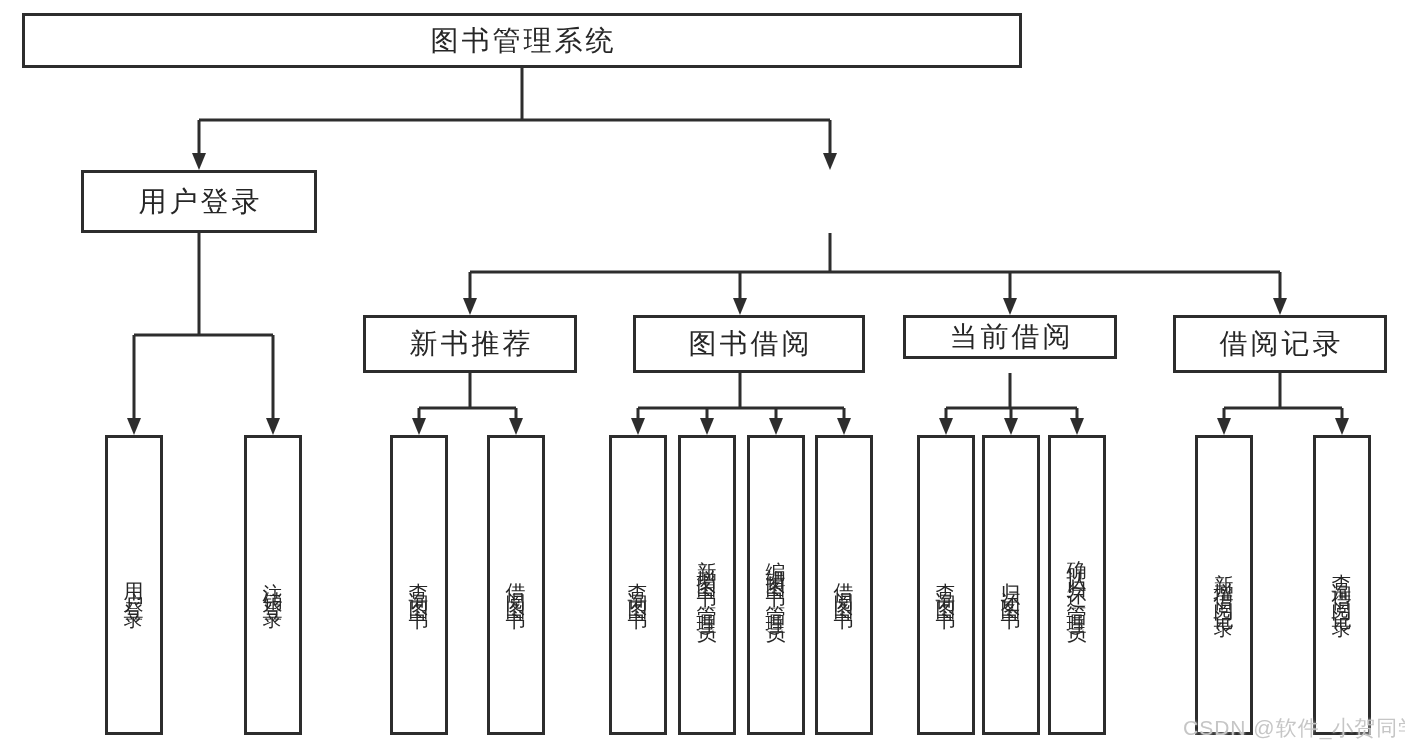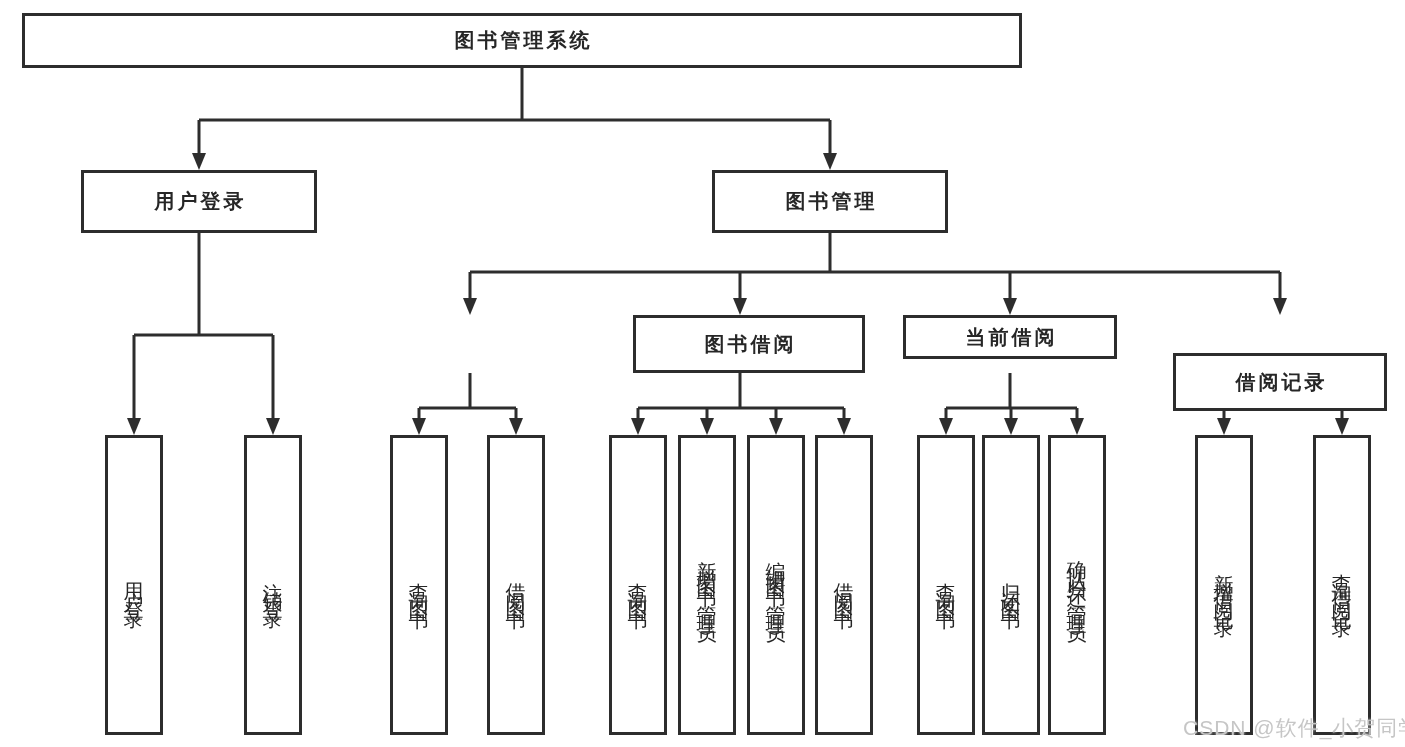--- a/index.html
+++ b/index.html
@@ -22,46 +22,45 @@
   }
   .node{
     position:absolute;
     box-sizing:border-box;
     background:#fff;
     border:3px solid var(--line);
     display:flex;align-items:center;justify-content:center;
     color:var(--text);
   }
   .hlabel{
-    font-size:20px;
+    font-size:28px;
     letter-spacing:3px;
     text-indent:3px; 
     white-space:nowrap;
     color:var(--text);
-    font-weight:bold;
   }
   .vbox .vlabel{
     writing-mode:vertical-rl;
     text-orientation:mixed;
     font-size:20px;
     letter-spacing:9px;
     line-height:1;
     color:var(--text);
     white-space:nowrap;
   }
   
   .n-root{left:22px;top:13px;width:1000px;height:55px;}
   
   .n-user-login{left:81px;top:170px;width:236px;height:63px;}
   .n-book-mgmt{left:712px;top:170px;width:236px;height:63px;}
   
   .n-new-book{left:363px;top:315px;width:214px;height:58px;}
   .n-borrowing{left:633px;top:315px;width:232px;height:58px;}
   .n-current{left:903px;top:315px;width:214px;height:44px;}
-  .n-records{left:1173px;top:315px;width:214px;height:58px;margin-top:38px;}
+  .n-records{left:1173px;top:315px;width:214px;height:58px;}
   
   .vbox{top:435px;width:58px;height:300px;}
   .n-leaf-login{left:105px;}
   .n-leaf-logout{left:244px;}
   .n-leaf-nb-query{left:390px;}
   .n-leaf-nb-borrow{left:487px;}
   .n-leaf-bb-query{left:609px;}
   .n-leaf-bb-add{left:678px;}
   .n-leaf-bb-edit{left:747px;}
   .n-leaf-bb-borrow{left:815px;}
@@ -118,24 +117,24 @@
     </g>
   </svg>
 
   <div class="node n-root">
     <span class="hlabel">图书管理系统</span>
   </div>
 
   <div class="node n-user-login">
     <span class="hlabel">用户登录</span>
   </div>
-  <div class="node n-book-mgmt">
-    <span class="hlabel">图书管理</span>
+
+  <div class="node n-new-book">
+    <span class="hlabel">新书推荐</span>
   </div>
-
   <div class="node n-borrowing">
     <span class="hlabel">图书借阅</span>
   </div>
   <div class="node n-current">
     <span class="hlabel">当前借阅</span>
   </div>
   <div class="node n-records">
     <span class="hlabel">借阅记录</span>
   </div>
 

